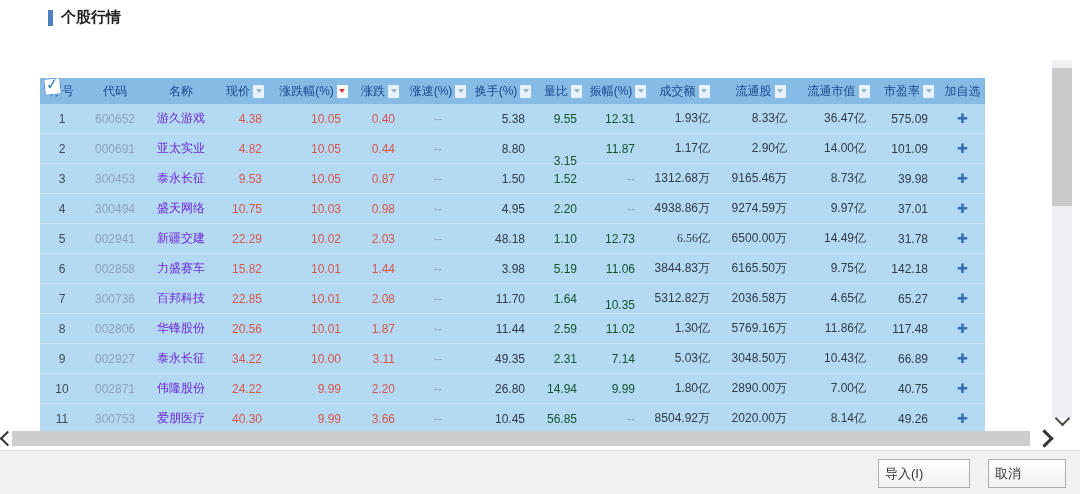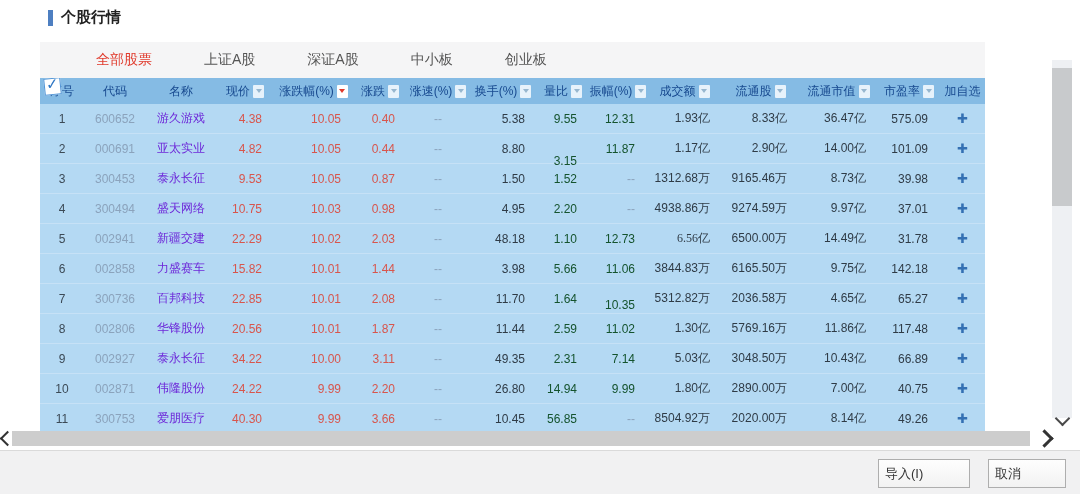--- a/index.html
+++ b/index.html
@@ -65,27 +65,20 @@
 </head>
 <body>
 
 <div class="app">
 
   <div class="title-row">
     <span class="accent"></span>
     <span class="title">个股行情</span>
   </div>
 
-  <div class="tabs" id="tabs">
-      <div class="tab active">全部股票</div>
-      <div class="tab">上证A股</div>
-      <div class="tab">深证A股</div>
-      <div class="tab">中小板</div>
-      <div class="tab">创业板</div>
-    </div>
 
   <div class="grid">
     <div class="thead" id="thead">
         <div class="th" style="width: 44px;">
           <span>序号</span>
         </div>
         <div class="th" style="width: 62px;">
           <span>代码</span>
         </div>
         <div class="th" style="width: 70px;">
@@ -249,21 +242,21 @@
         </div>
         <div class="tr">
           <div class="td center c-no" style="width: 44px;">6</div>
           <div class="td center c-code" style="width: 62px;">002858</div>
           <div class="td center c-name" style="width: 70px;">力盛赛车</div>
           <div class="td right c-red" style="width: 58px;">15.82</div>
           <div class="td right c-red" style="width: 79px;">10.01</div>
           <div class="td right c-red" style="width: 54px;">1.44</div>
           <div class="td center c-mut" style="width: 62px;">--</div>
           <div class="td right c-dark" style="width: 68px;">3.98</div>
-          <div class="td right c-pink" style="width: 52px;">5.66</div>
+          <div class="td right c-pink" style="width: 52px;">5.19</div>
           <div class="td right c-pink" style="width: 58px;">11.06</div>
           <div class="td right c-dark" style="width: 75px;">3844.83万</div>
           <div class="td right c-dark" style="width: 77px;">6165.50万</div>
           <div class="td right c-dark" style="width: 79px;">9.75亿</div>
           <div class="td right c-dark" style="width: 62px;">142.18</div>
           <div class="td center" style="width: 45px;"><span class="add-btn">✚</span></div>
         </div>
         <div class="tr">
           <div class="td center c-no" style="width: 44px;">7</div>
           <div class="td center c-code" style="width: 62px;">300736</div>

